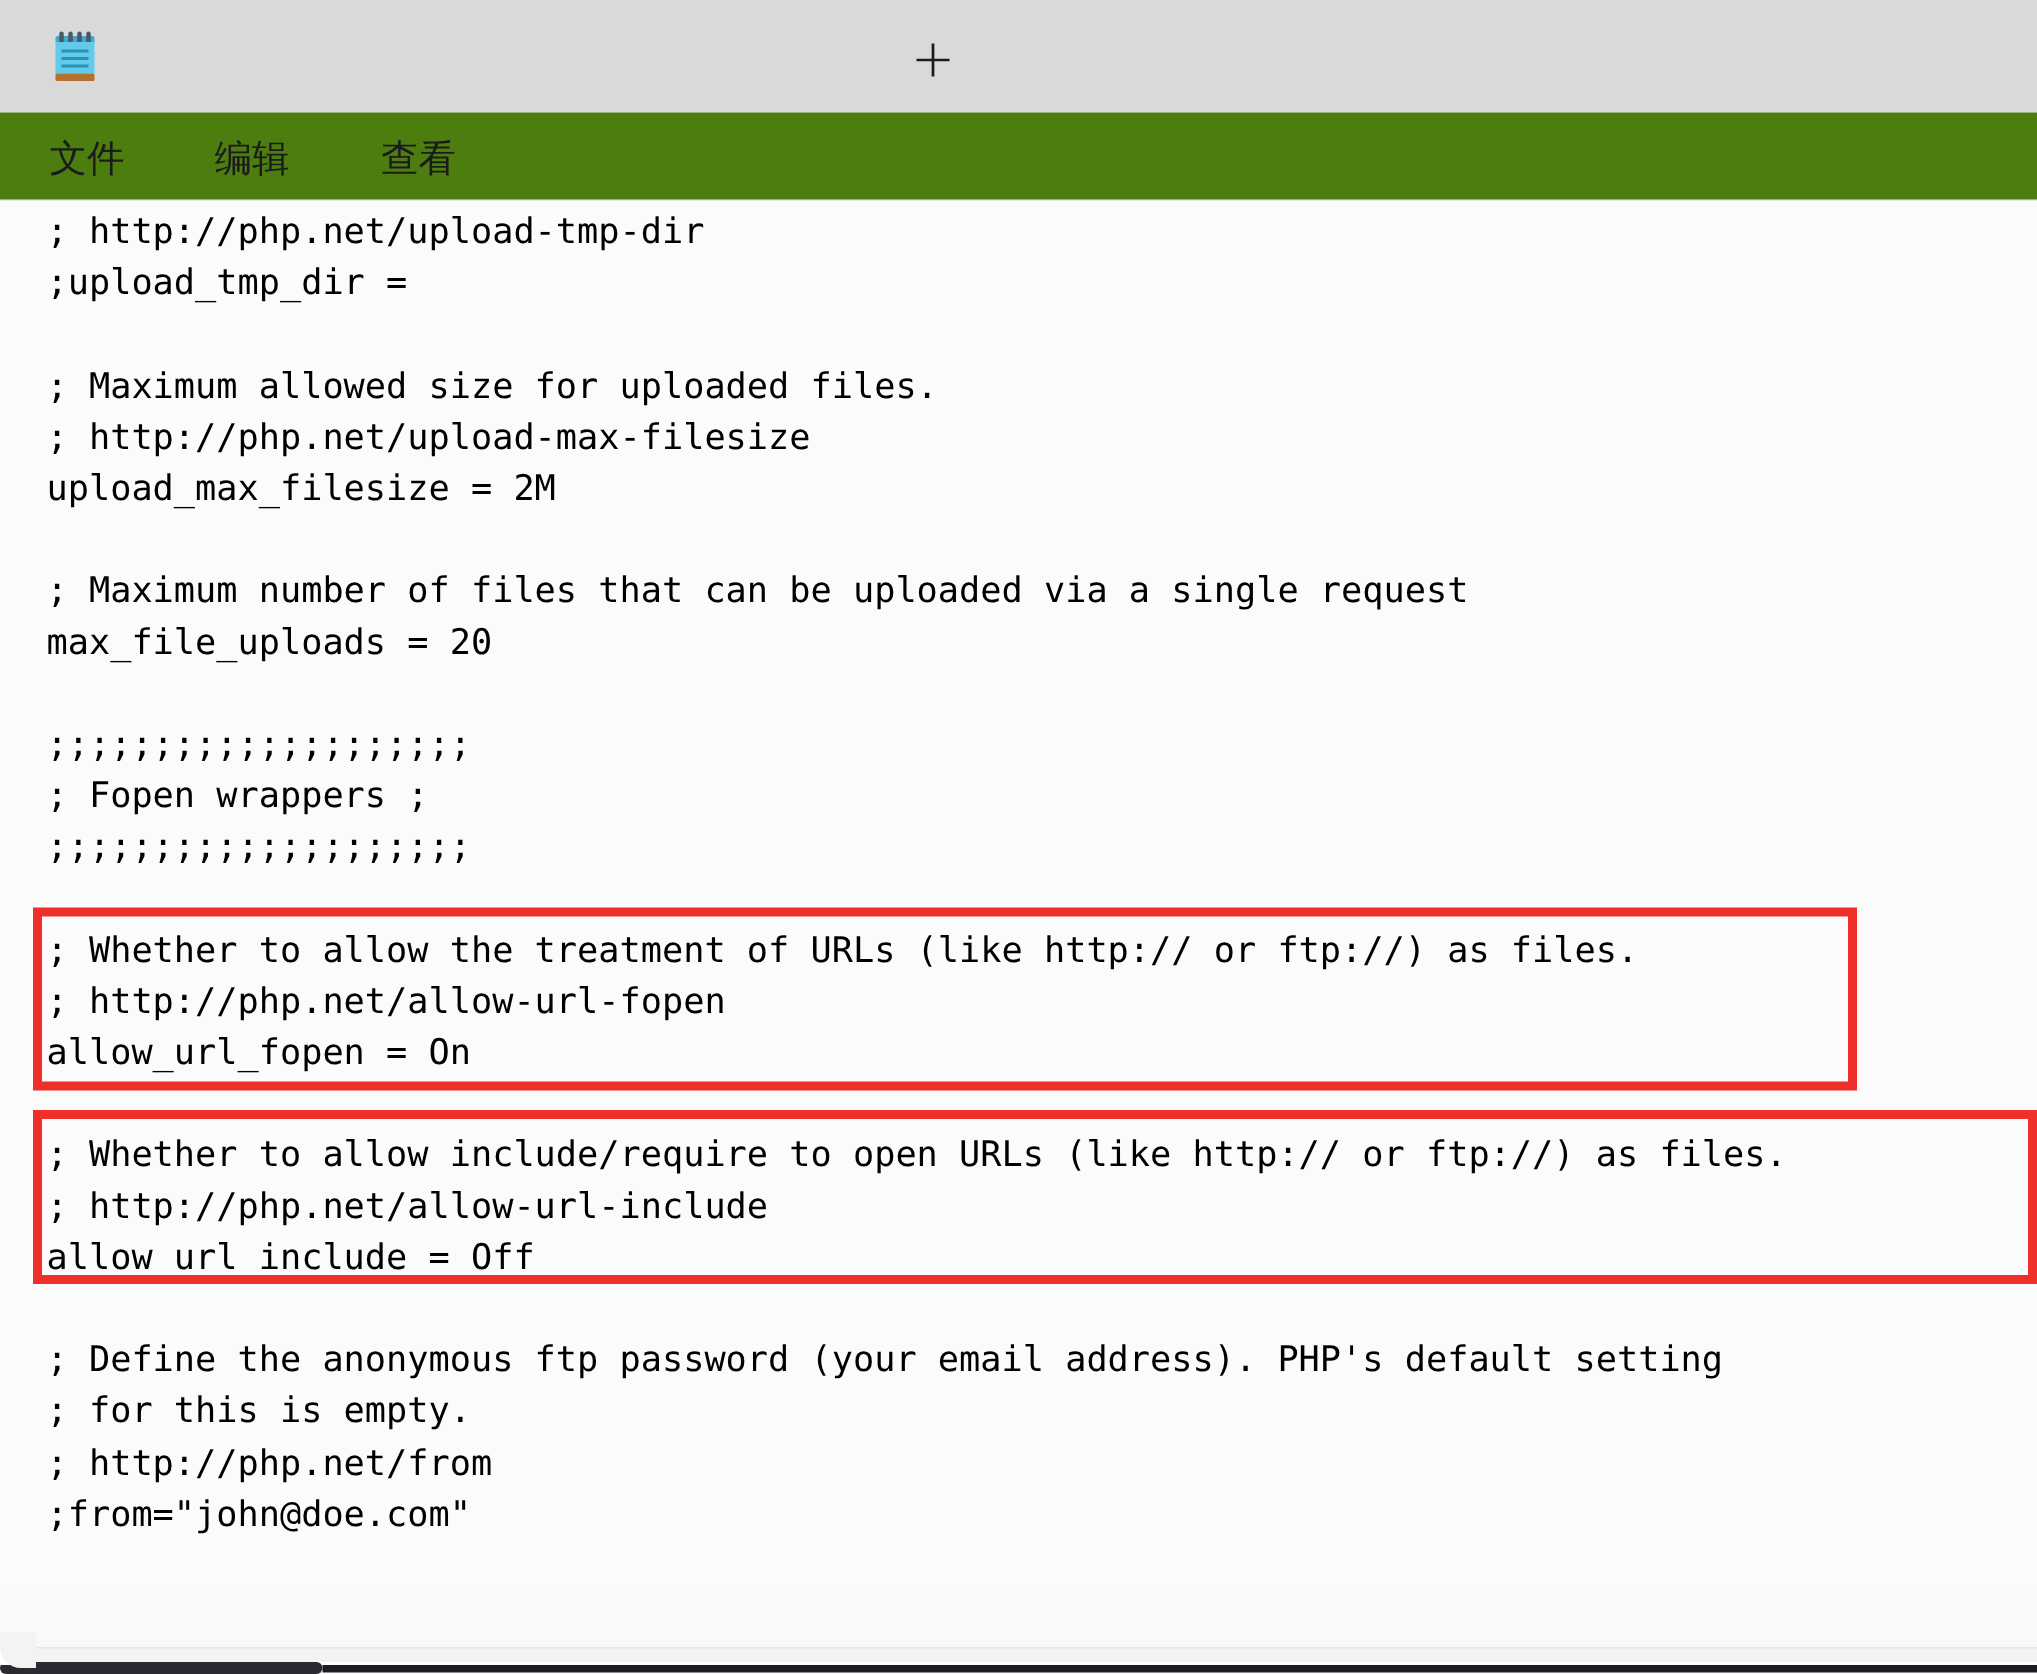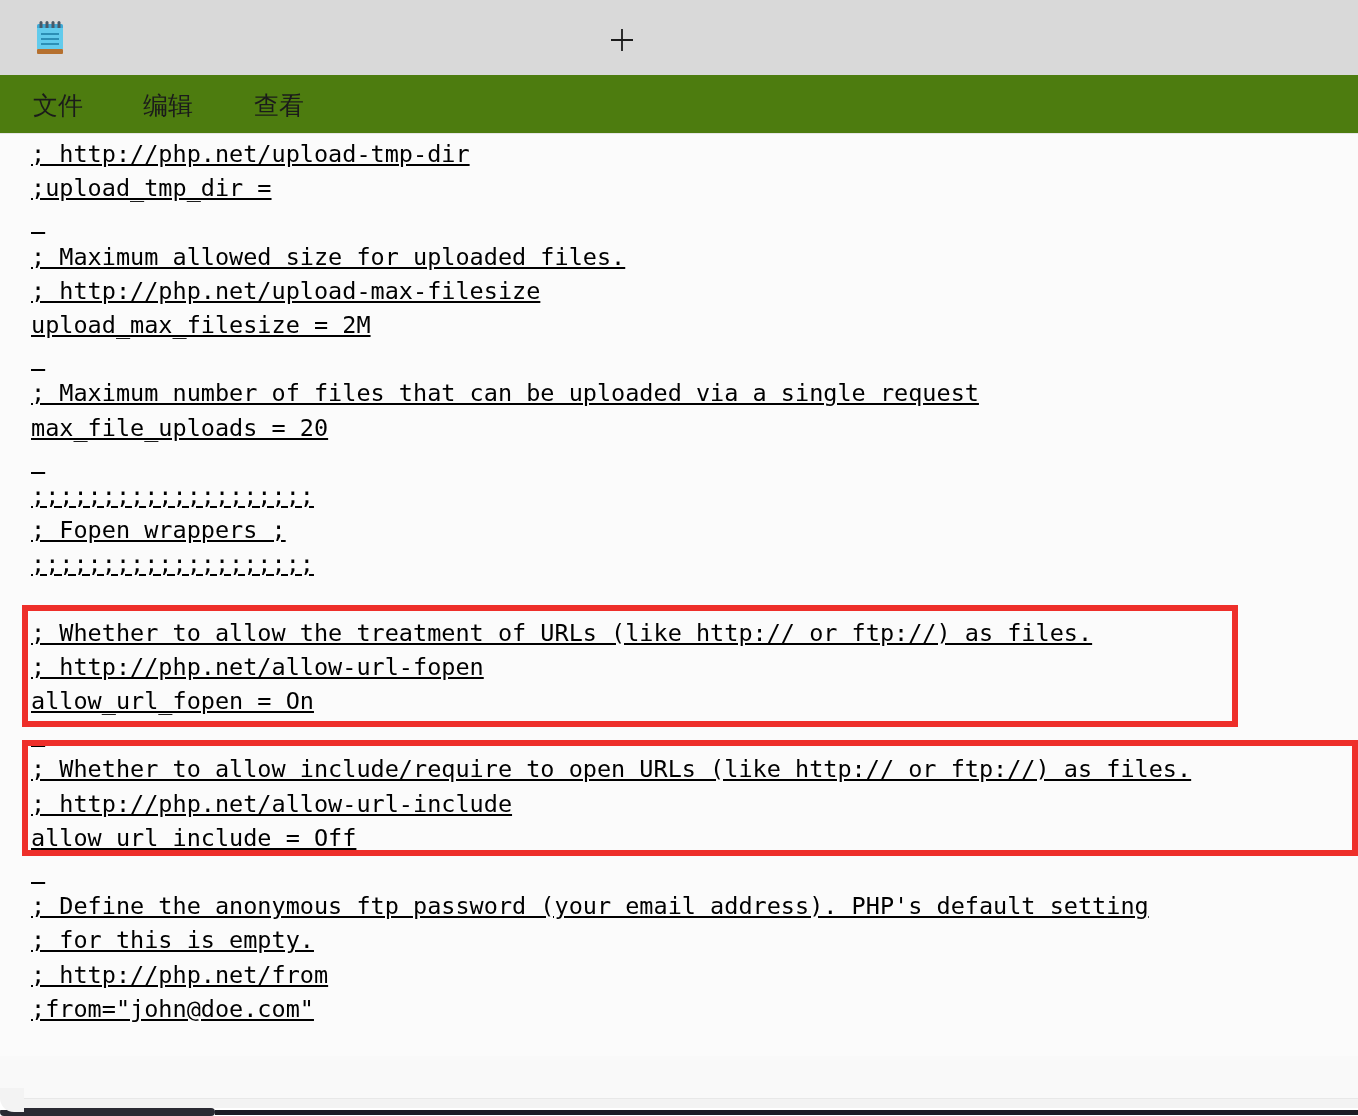--- a/index.html
+++ b/index.html
@@ -143,21 +143,21 @@
     position: absolute;
     left: 31px;
     top: 3px;
     font-family: "DejaVu Sans Mono", "Liberation Mono", monospace;
     font-size: 23.5px;
     line-height: 34.2px;
     color: #000000;
     white-space: pre;
     letter-spacing: 0px;
   }
-  .code div { height: 34.2px; text-decoration: underline; }
+  .code div { height: 34.2px; }
 
   
   .hl {
     position: absolute;
     box-sizing: border-box;
     border: 6px solid #ee2f2a;
     background: transparent;
     pointer-events: none;
   }
   .hl1 {

